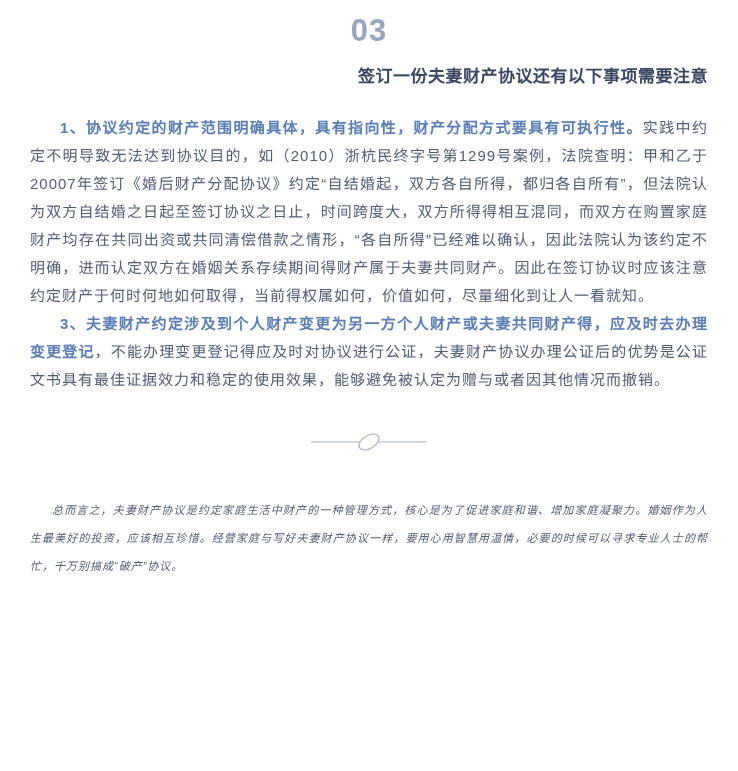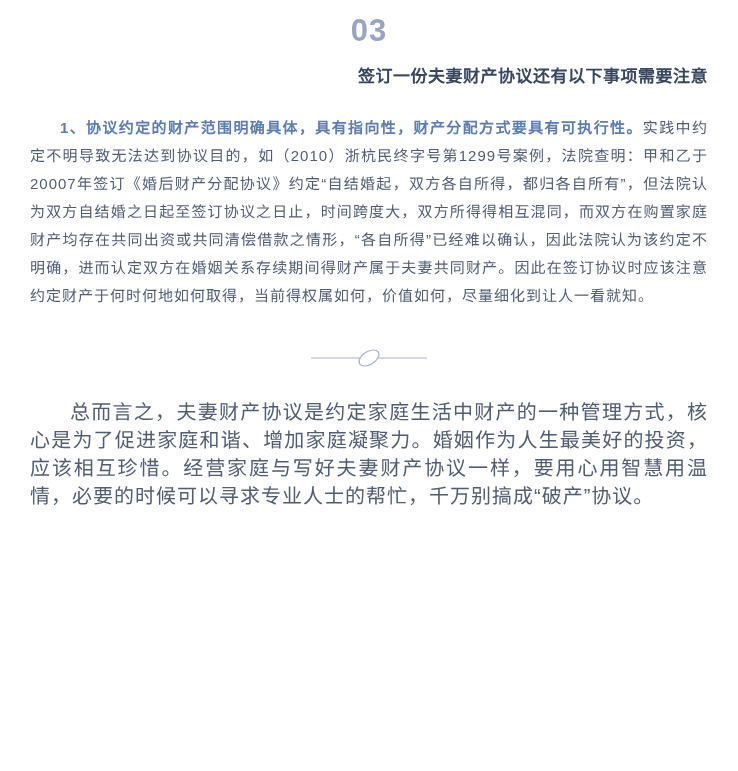--- a/index.html
+++ b/index.html
@@ -58,40 +58,42 @@
     color:var(--accent-blue);
     font-weight:bold;
   }
   .divider{
     margin:30px auto 0 auto;
     width:120px;height:36px;
     display:block;
     text-align:center;
   }
   .conclusion{
-    margin-top:22px;
-    font-size:20px;
+    margin-top:36px;
+    font-size:11px;
     line-height:28px;
     letter-spacing:1px;
     text-align:justify;
     text-indent:2em;
     color:var(--body-text);
+    font-style:italic;
   }
 </style>
 </head>
 <body>
 
 <div class="article">
 
   <div class="section-number">03</div>
 
   <h1 class="page-title">签订一份夫妻财产协议还有以下事项需要注意</h1>
 
   <div class="paragraphs">
       <p class="body-para"><span class="seg-emphasis">1、协议约定的财产范围明确具体，具有指向性，财产分配方式要具有可执行性。</span><span class="seg-normal">实践中约定不明导致无法达到协议目的，如（2010）浙杭民终字号第1299号案例，法院查明：甲和乙于20007年签订《婚后财产分配协议》约定“自结婚起，双方各自所得，都归各自所有”，但法院认为双方自结婚之日起至签订协议之日止，时间跨度大，双方所得得相互混同，而双方在购置家庭财产均存在共同出资或共同清偿借款之情形，“各自所得”已经难以确认，因此法院认为该约定不明确，进而认定双方在婚姻关系存续期间得财产属于夫妻共同财产。因此在签订协议时应该注意约定财产于何时何地如何取得，当前得权属如何，价值如何，尽量细化到让人一看就知。</span></p>
+      <p class="body-para"><span class="seg-emphasis">3、夫妻财产约定涉及到个人财产变更为另一方个人财产或夫妻共同财产得，应及时去办理变更登记</span><span class="seg-normal">，不能办理变更登记得应及时对协议进行公证，夫妻财产协议办理公证后的优势是公证文书具有最佳证据效力和稳定的使用效果，能够避免被认定为赠与或者因其他情况而撤销。</span></p>
     </div>
 
   <svg class="divider" viewBox="0 0 120 36" xmlns="http://www.w3.org/2000/svg">
     <line x1="2" y1="18" x2="118" y2="18" stroke="#a9b2cd" stroke-width="1.2"></line>
     <ellipse cx="60" cy="18" rx="11" ry="6.5" fill="#ffffff" stroke="#a9b2cd" stroke-width="1.2" transform="rotate(-32 60 18)"></ellipse>
   </svg>
 
   <p class="conclusion">总而言之，夫妻财产协议是约定家庭生活中财产的一种管理方式，核心是为了促进家庭和谐、增加家庭凝聚力。婚姻作为人生最美好的投资，应该相互珍惜。经营家庭与写好夫妻财产协议一样，要用心用智慧用温情，必要的时候可以寻求专业人士的帮忙，千万别搞成“破产”协议。</p>
 
 </div>

